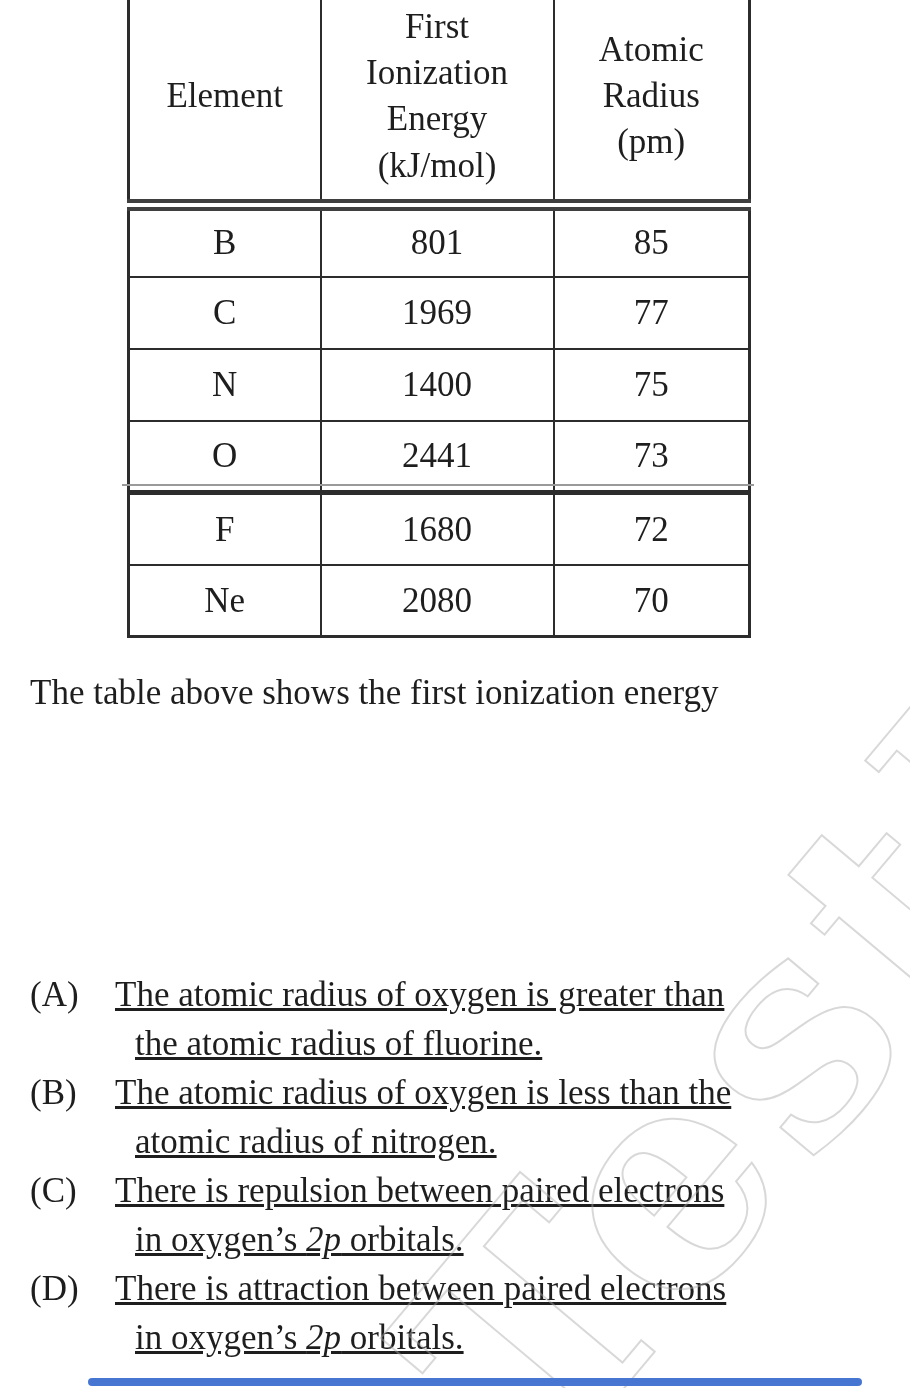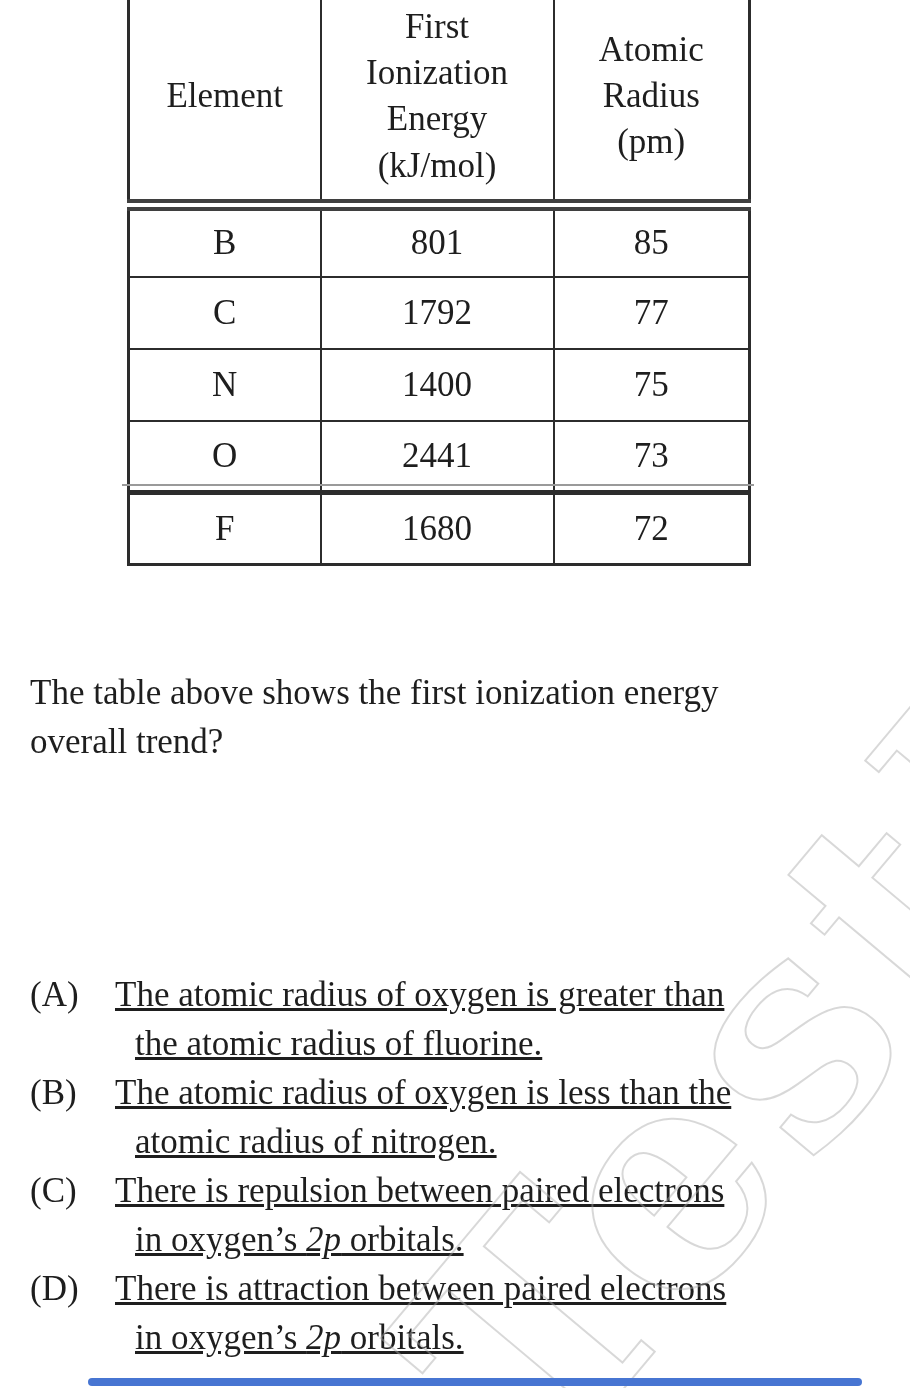--- a/index.html
+++ b/index.html
@@ -138,46 +138,50 @@
       </tr>
     </thead>
     <tbody>
       <tr>
         <td>B</td>
         <td>801</td>
         <td>85</td>
       </tr>
       <tr>
         <td>C</td>
-        <td>1792</td>
+        <td>1969</td>
         <td>77</td>
       </tr>
       <tr>
         <td>N</td>
         <td>1400</td>
         <td>75</td>
       </tr>
       <tr>
         <td>O</td>
         <td>2441</td>
         <td>73</td>
       </tr>
       <tr class="thick-top">
         <td>F</td>
         <td>1680</td>
         <td>72</td>
       </tr>
+      <tr>
+        <td>Ne</td>
+        <td>2080</td>
+        <td>70</td>
+      </tr>
     </tbody>
   </table>
 
   <div class="artifact-line"></div>
 
   <div class="question">
     <div class="q-line">The table above shows the first ionization energy</div>
-    <div class="q-line">overall trend?</div>
   </div>
 
   <div class="options">
 
     <div class="option">
       <span class="opt-label">(A)</span>
       <span class="opt-body">
         <span class="opt-line1">The atomic radius of oxygen is greater than</span>
         <span class="opt-line2"><span>the atomic radius of fluorine.</span><span class="math-var"></span><span></span></span>
       </span>

